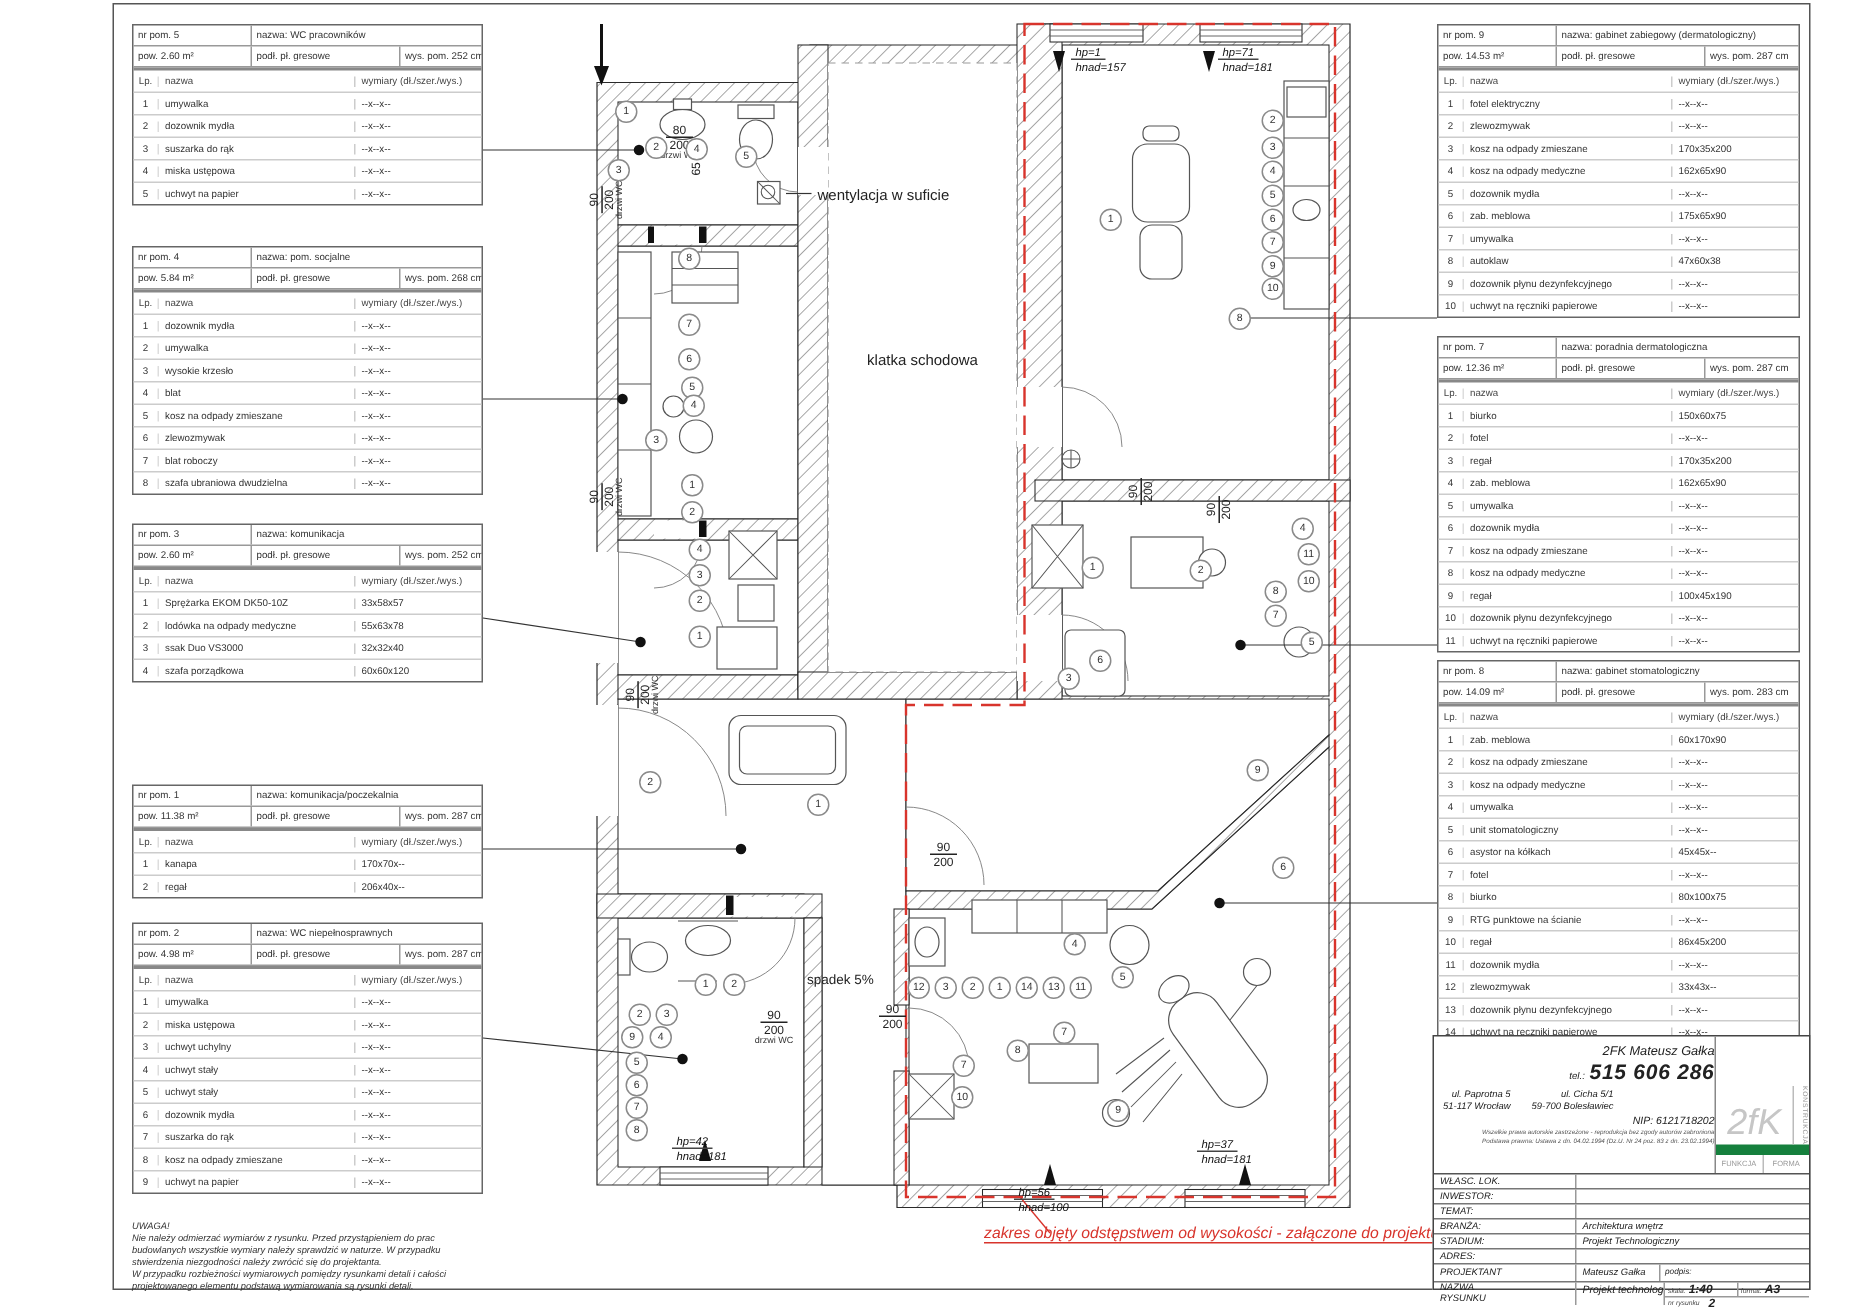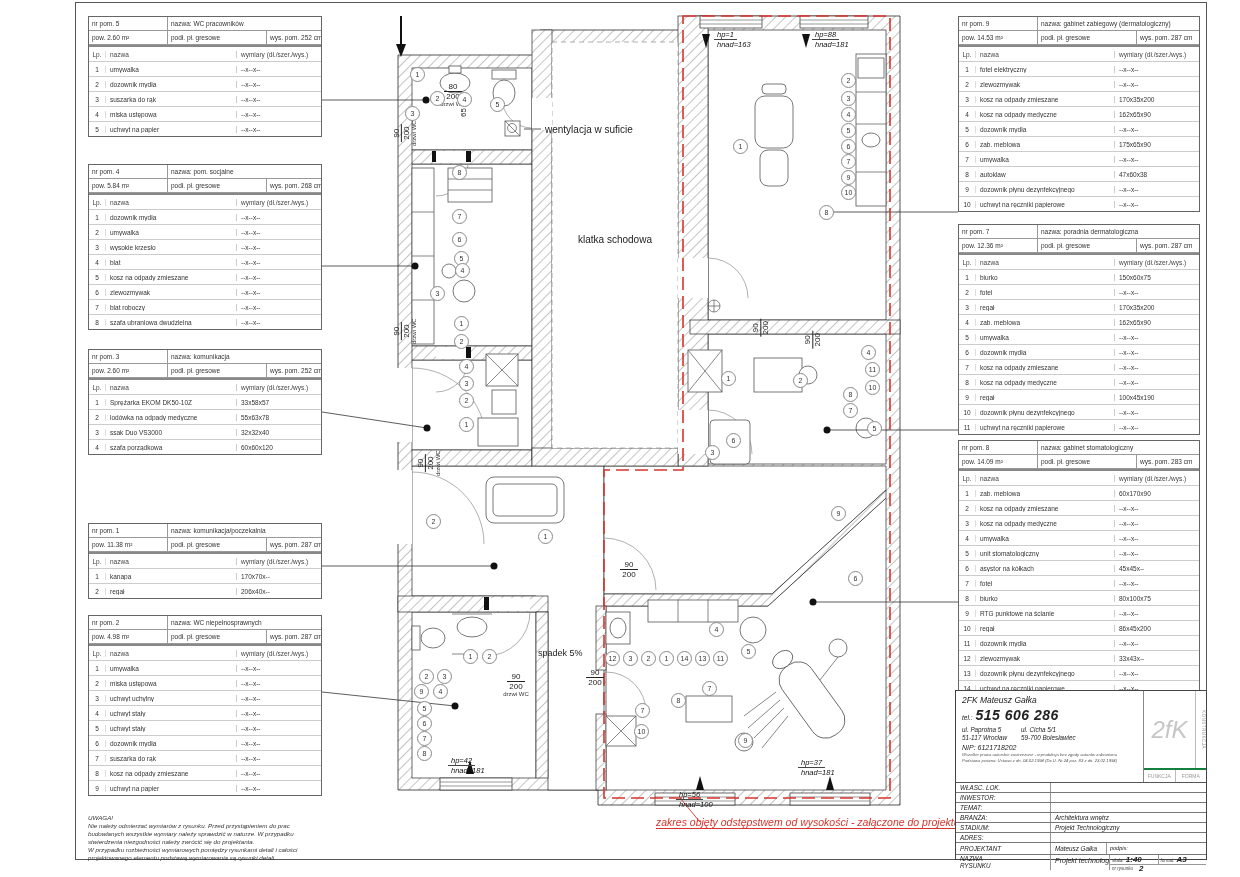--- a/index.html
+++ b/index.html
@@ -36,30 +36,30 @@
 
   
   #note{position:absolute;left:88px;top:814px;width:270px;font-size:6.2px;font-style:italic;
         color:#333;line-height:1.3;z-index:6;}
   #note .t{font-style:italic;}
 
   
   #tblock{position:absolute;left:955px;top:690px;width:250px;height:168px;border:1px solid #444;
           background:#fff;z-index:7;font-style:italic;color:#222;}
   .tb-top{height:91px;border-bottom:1px solid #555;display:flex;}
-  .tb-co{flex:1;padding:4px 0 0 6px;position:relative;}
+  .tb-co{flex:1;padding:4px 0 0 6px;position:relative;text-align:right;}
   .co-name{font-size:8.5px;}
   .co-tel{margin-top:1px;}
   .tel-l{font-size:6.5px;margin-right:3px;}
   .tel-n{font-size:14px;font-weight:bold;letter-spacing:.5px;}
   .co-addr{display:flex;gap:14px;font-size:6.3px;margin-top:2px;line-height:1.3;}
   .co-nip{font-size:7px;margin-top:2px;}
   .co-fine{font-size:4.2px;color:#555;margin-top:1.5px;line-height:1.1;}
   .tb-logo{width:62px;flex:none;border-left:1px solid #888;display:flex;flex-direction:column;}
-  .logo-main{flex:1;display:flex;border-bottom:2px solid #15803d;}
+  .logo-main{flex:1;display:flex;border-bottom:7px solid #15803d;align-items:flex-end;}
   .logo-2fk{flex:1;display:flex;align-items:center;justify-content:center;font-size:24px;
             color:#c6c6c6;font-style:italic;}
   .logo-side{width:10px;border-left:1px solid #bbb;writing-mode:vertical-rl;font-size:4.5px;
              color:#999;text-align:center;letter-spacing:.5px;font-style:normal;}
   .logo-row{height:12px;display:flex;font-size:5px;color:#999;font-style:normal;}
   .logo-row span{flex:1;border-right:1px solid #bbb;display:flex;align-items:center;justify-content:center;}
   .logo-row span:last-child{border-right:none;}
   .tb-row{display:flex;height:9px;line-height:9px;border-bottom:1px solid #777;font-size:6.3px;}
   .tb-l{width:90px;flex:none;padding-left:4px;border-right:1px solid #999;white-space:nowrap;}
   .tb-v{flex:1;padding-left:4px;white-space:nowrap;overflow:hidden;}
@@ -849,23 +849,23 @@
 <div class="dim" style="left:610px;top:560px">
   <span class="numv">90</span><span class="den">200</span></div>
 <div class="dim" style="left:576px;top:668px">
   <span class="numv">90</span><span class="den">200</span></div>
 <div class="dim vert" style="left:742px;top:318px">
   <span class="numv">90</span><span class="den">200</span></div>
 <div class="dim vert" style="left:794px;top:330px">
   <span class="numv">90</span><span class="den">200</span></div>
 
 <div class="winlab" style="left:714px;top:30px">
-  <span class="l1">hp=1</span><span class="l2">hnad=163</span></div>
+  <span class="l1">hp=1</span><span class="l2">hnad=157</span></div>
 <div class="winlab" style="left:812px;top:30px">
-  <span class="l1">hp=88</span><span class="l2">hnad=181</span></div>
+  <span class="l1">hp=71</span><span class="l2">hnad=181</span></div>
 <div class="winlab" style="left:448px;top:756px">
   <span class="l1">hp=42</span><span class="l2">hnad=181</span></div>
 <div class="winlab" style="left:676px;top:790px">
   <span class="l1">hp=56</span><span class="l2">hnad=100</span></div>
 <div class="winlab" style="left:798px;top:758px">
   <span class="l1">hp=37</span><span class="l2">hnad=181</span></div>
 
 <div class="rednote" style="color:#d8342c;border-color:#d8342c">zakres objęty odstępstwem od wysokości - załączone do projektu</div>
 
 <div id="note">

